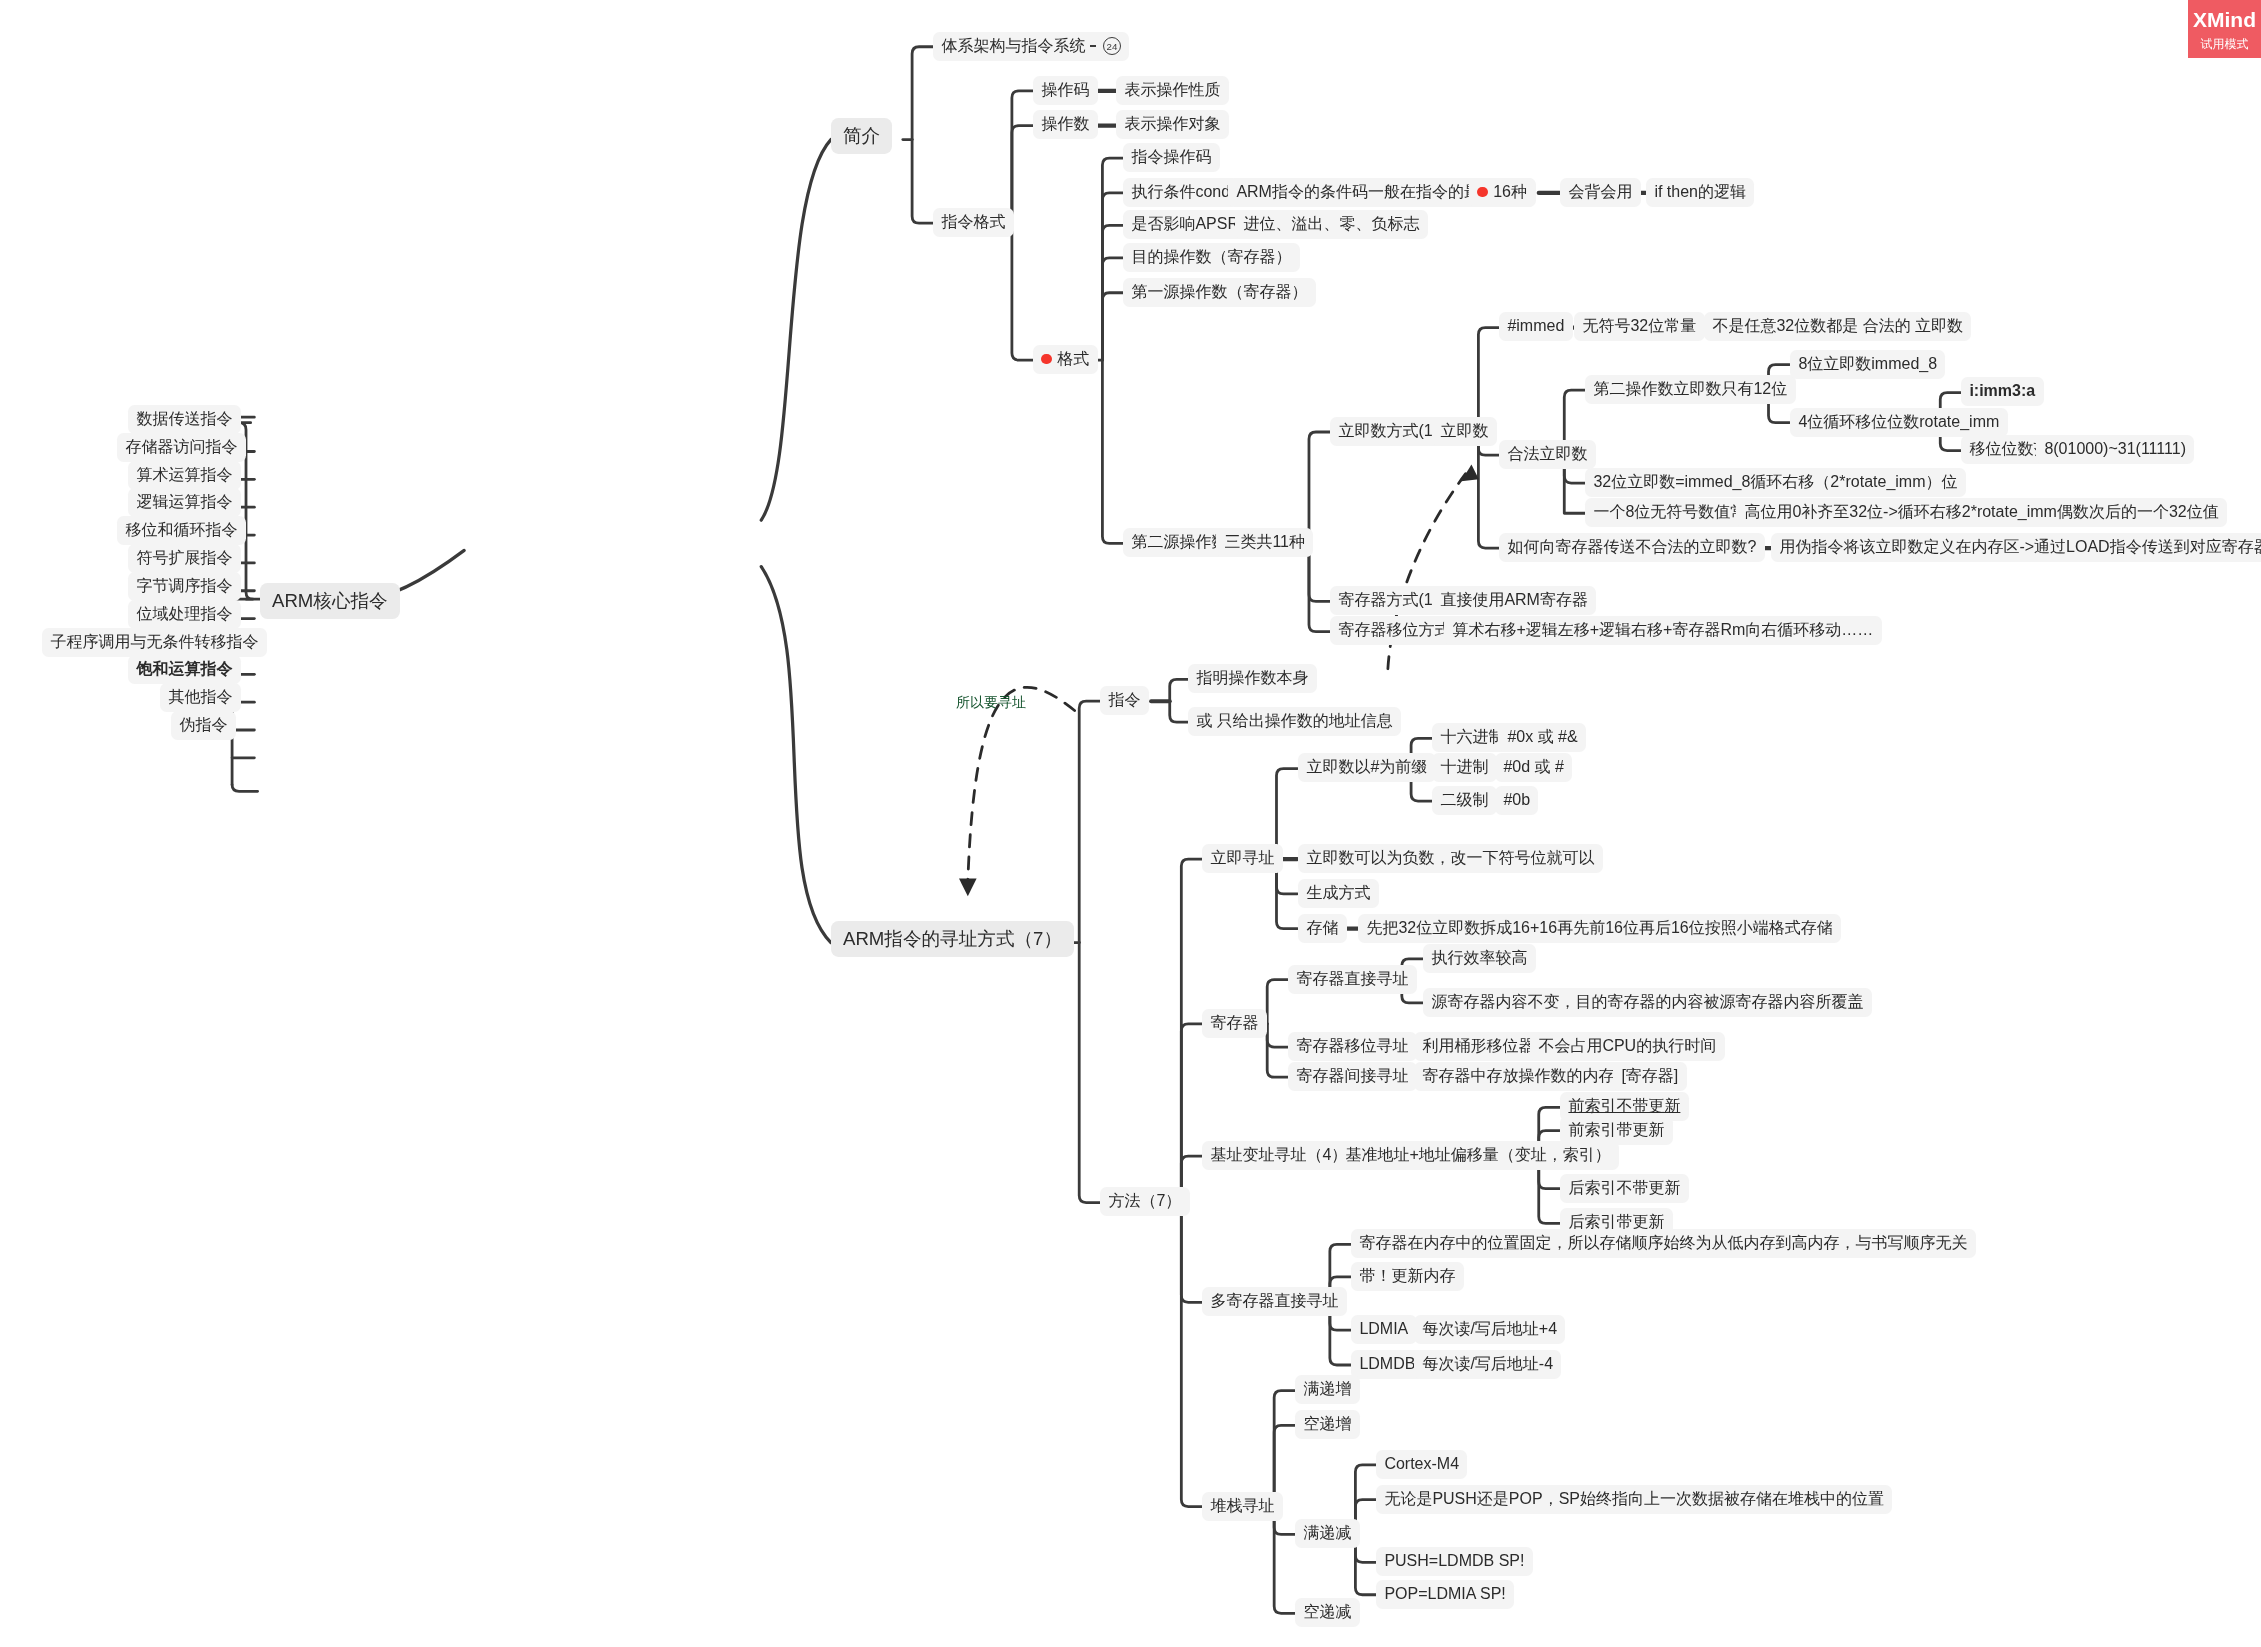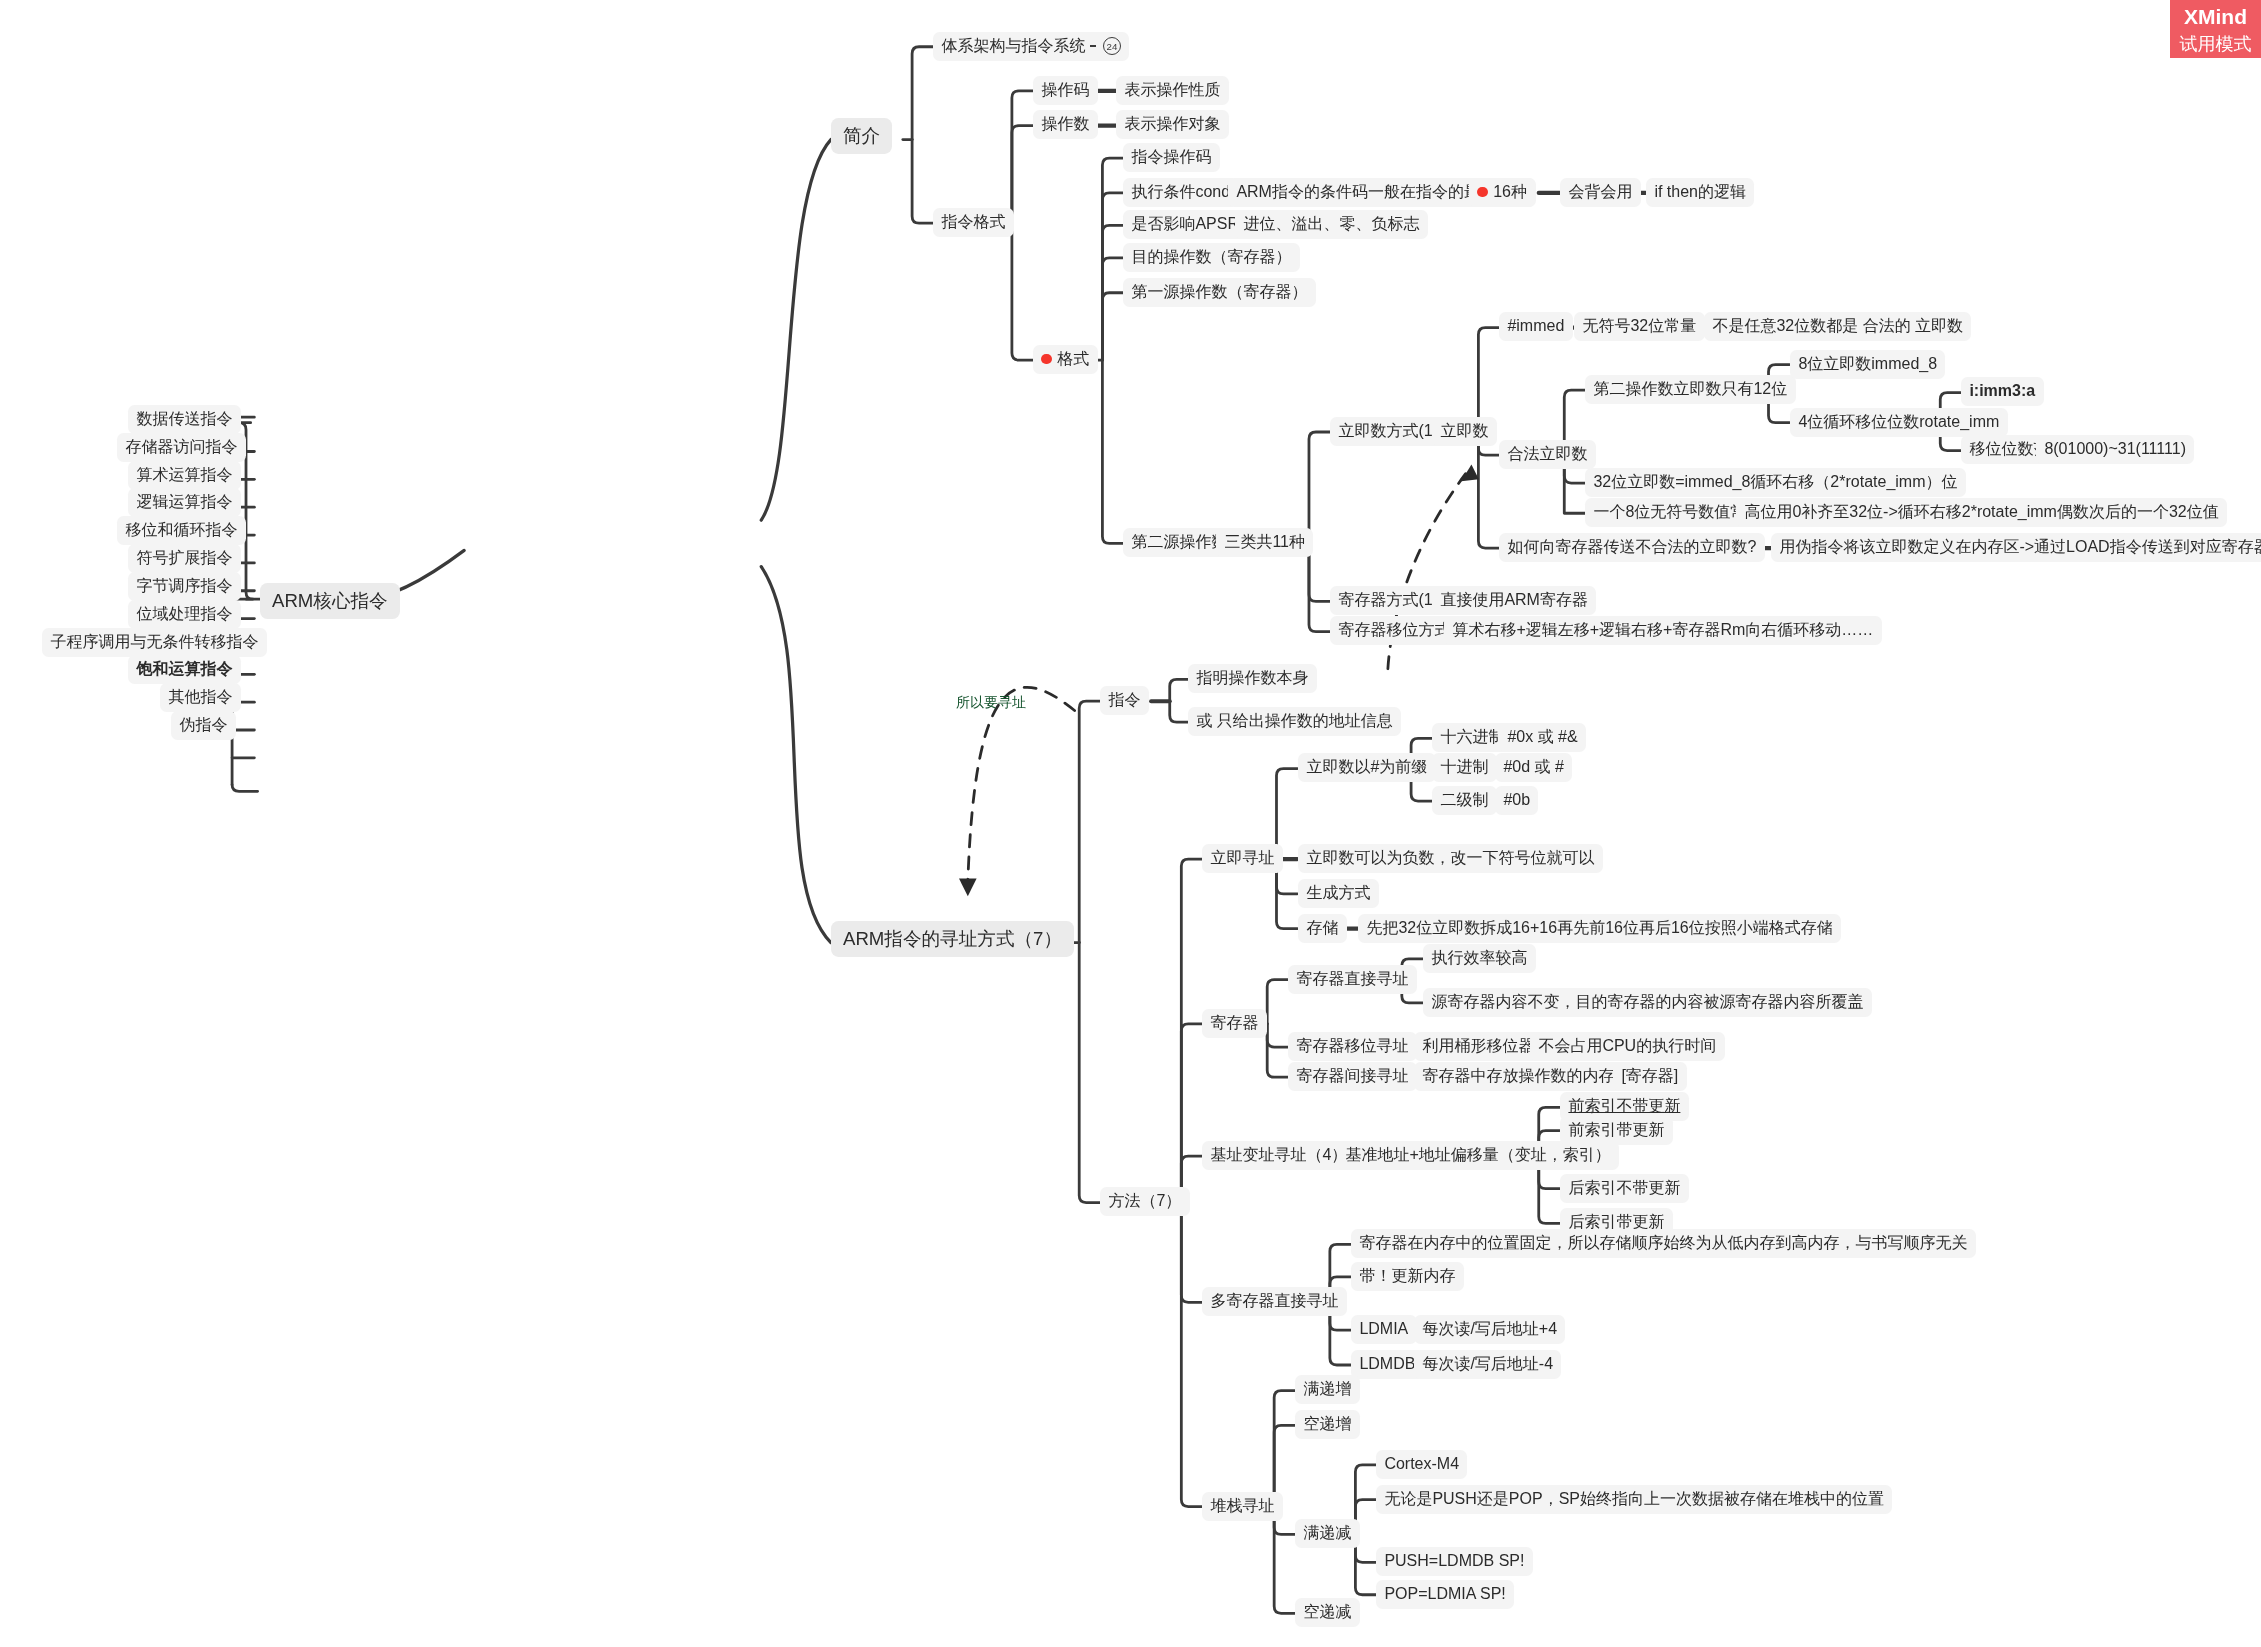--- a/index.html
+++ b/index.html
@@ -68,28 +68,28 @@
   }
   .badge-dash{
     display:inline-block;width:6.5px;height:1.9px;background:#3b3b3b;
     margin-left:4.6px;flex:0 0 auto;
   }
   .label-free{
     position:absolute;font-size:14px;color:#14532d;white-space:nowrap;
   }
   .watermark{
     position:absolute;right:0;top:0;
-    width:91px;height:58px;
+    width:73px;height:58px;
     background:#ef5b62;
     display:flex;flex-direction:column;
     align-items:center;justify-content:center;
     color:#fff;
   }
   .watermark .wm-title{font-size:21px;font-weight:bold;line-height:1;}
-  .watermark .wm-sub{font-size:18px;margin-top:8px;line-height:1;}
+  .watermark .wm-sub{font-size:12px;margin-top:8px;line-height:1;}
 </style>
 </head>
 <body>
 
 <div id="canvas">
 
   <svg id="edges" viewBox="0 0 4871 3549">
     <g fill="none" stroke="#3a3a3a" stroke-width="7" stroke-linecap="round" stroke-linejoin="round">
 
       <path d="M1000,1185 C 900,1260 830,1290 780,1290"></path>

